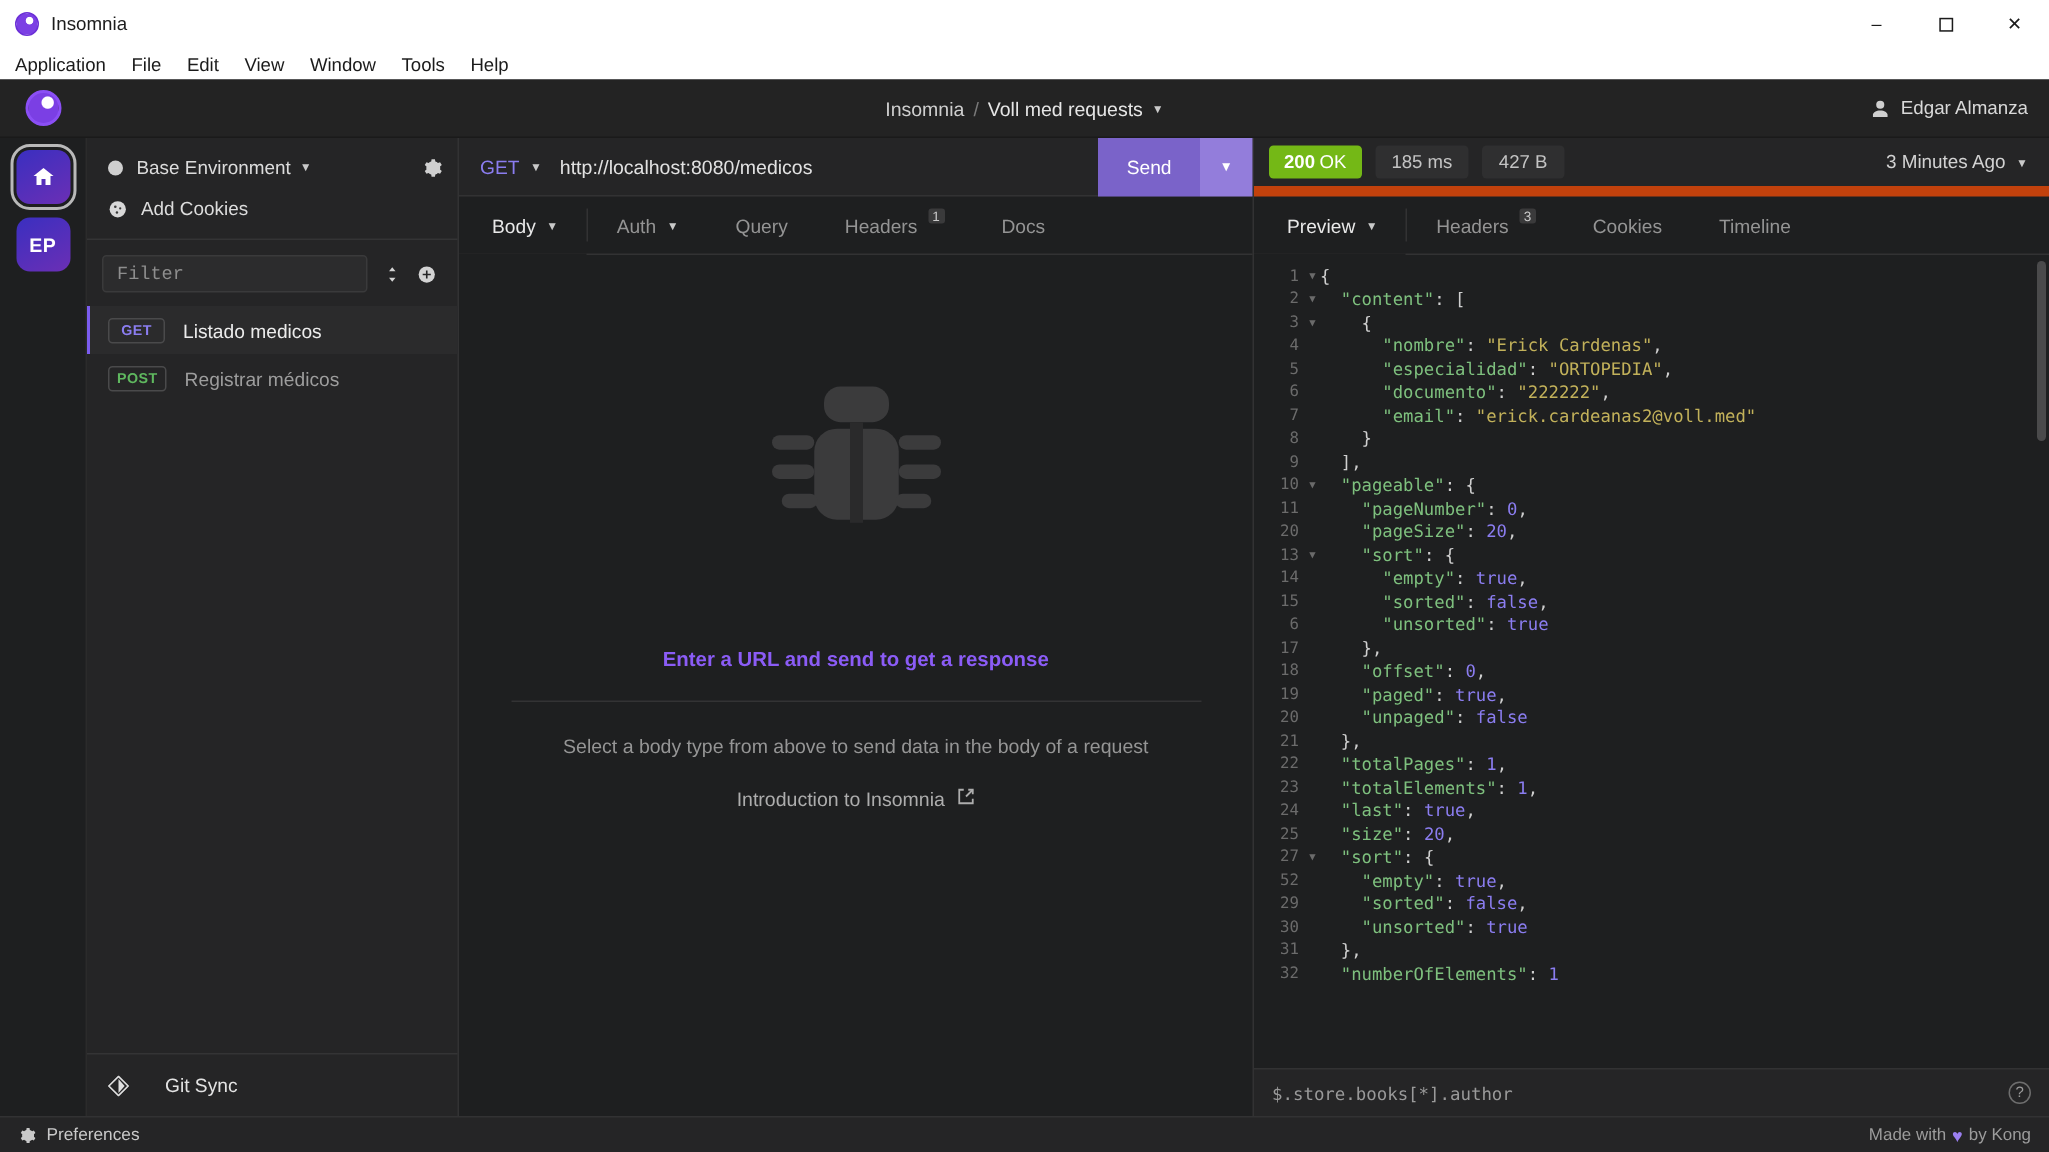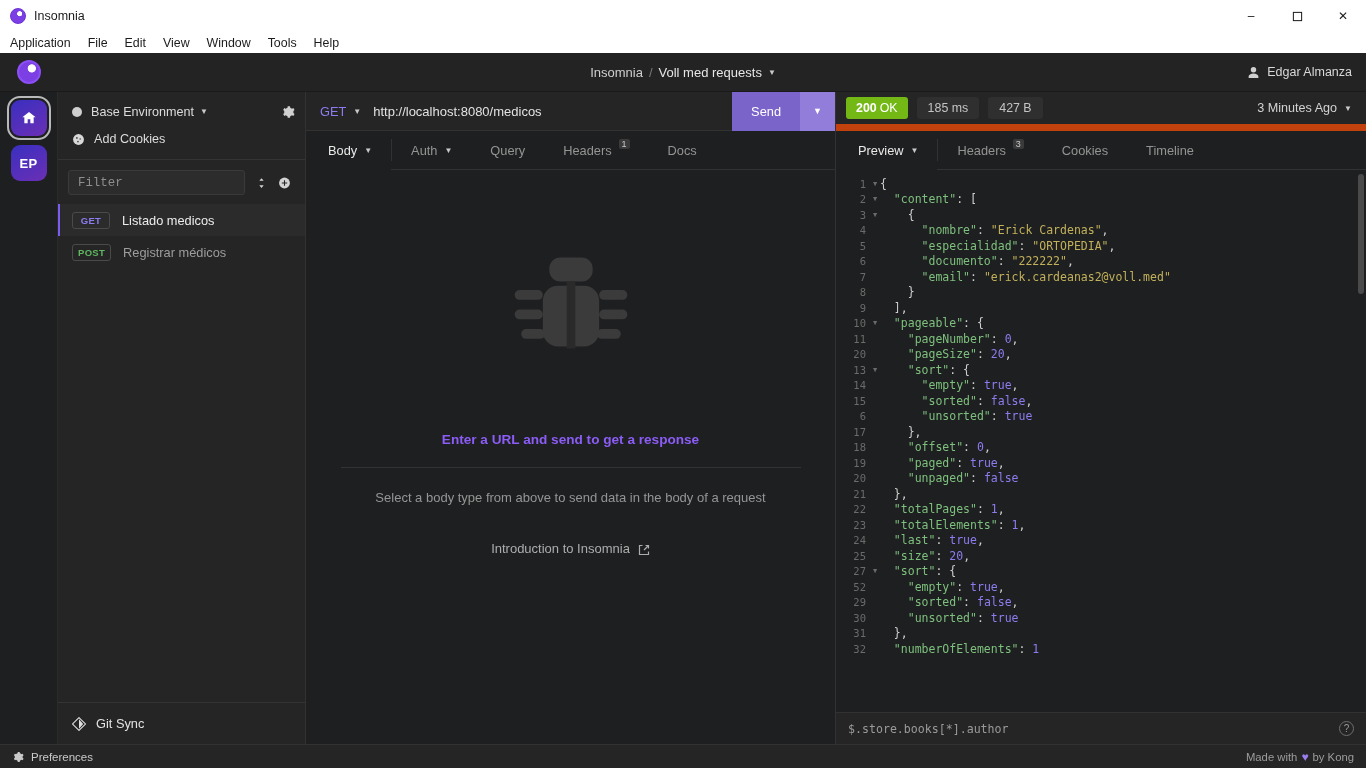--- a/index.html
+++ b/index.html
@@ -107,21 +107,21 @@
     font-size: 9.5px; font-weight: bold; letter-spacing: .3px; padding: 2px 5px;
     border: 1px solid #4a4a4b; border-radius: 3px; min-width: 38px; text-align: center;
   }
   .method.get { color: #8b7df0; }
   .method.post { color: #5fb85f; }
   .req-name { font-size: 12.8px; }
   .req-item.active .req-name { color: #ececec; }
   .req-item:not(.active) .req-name { color: #9d9d9d; }
 
   .sb-footer { border-top: 1px solid #343435; height: 42px; display: flex; align-items: center;
-               padding: 0 14px; gap: 10px; }
+               padding: 0 14px; gap: 24px; }
   .git-ico { width: 14px; height: 14px; fill: #e0e0e0; }
   .git-label { font-size: 12.8px; color: #e3e3e3; }
 
   
   .req-pane { width: 530px; background: #1e1f20; border-right: 1px solid #323233;
               display: flex; flex-direction: column; }
   .url-bar { height: 39px; background: #252526; display: flex; align-items: center;
              border-bottom: 1px solid #323233; }
   .url-method { display: flex; align-items: center; gap: 7px; padding: 0 12px 0 14px; }
   .url-method-label { color: #8b7df0; font-size: 12.8px; }
@@ -146,22 +146,22 @@
   .tab-sep { width: 1px; background: #323233; margin: 8px 0; }
   .tab-badge { font-size: 9px; color: #cacaca; background: #3a3a3b; border-radius: 2px;
                padding: 0 3px; position: relative; top: -6px; }
 
   .empty-state { flex: 1; display: flex; flex-direction: column; align-items: center;
                  padding-top: 72px; }
   .bug-ico { width: 130px; height: 120px; fill: #3b3b3c; margin-bottom: 70px; }
   .es-title { font-size: 13.6px; font-weight: bold; color: #8b5cf6; }
   .es-rule { width: 460px; height: 1px; background: #333334; margin: 20px 0 22px; }
   .es-sub { font-size: 13px; color: #959595; }
-  .es-link { margin-top: 36px; font-size: 13px; color: #adadad; display: flex;
-             align-items: flex-end; gap: 8px; }
+  .es-link { margin-top: 20px; font-size: 13px; color: #adadad; display: flex;
+             align-items: flex-start; gap: 8px; }
   .ext-ico { width: 12px; height: 12px; stroke: #adadad; fill: none; stroke-width: 1.6; }
 
   
   .res-pane { flex: 1; background: #1e1f20; display: flex; flex-direction: column; }
   .res-status { height: 39px; display: flex; align-items: center; gap: 9px;
                 padding: 0 14px 0 10px; border-bottom: 7px solid #c2410c; background: #252526; }
   .badge-200 { background: #74b816; color: #ffffff; font-size: 12.4px; padding: 4px 10px;
                border-radius: 3px; }
   .badge-200 b { font-weight: bold; }
   .badge-200 span { font-weight: normal; margin-left: 3px; }

